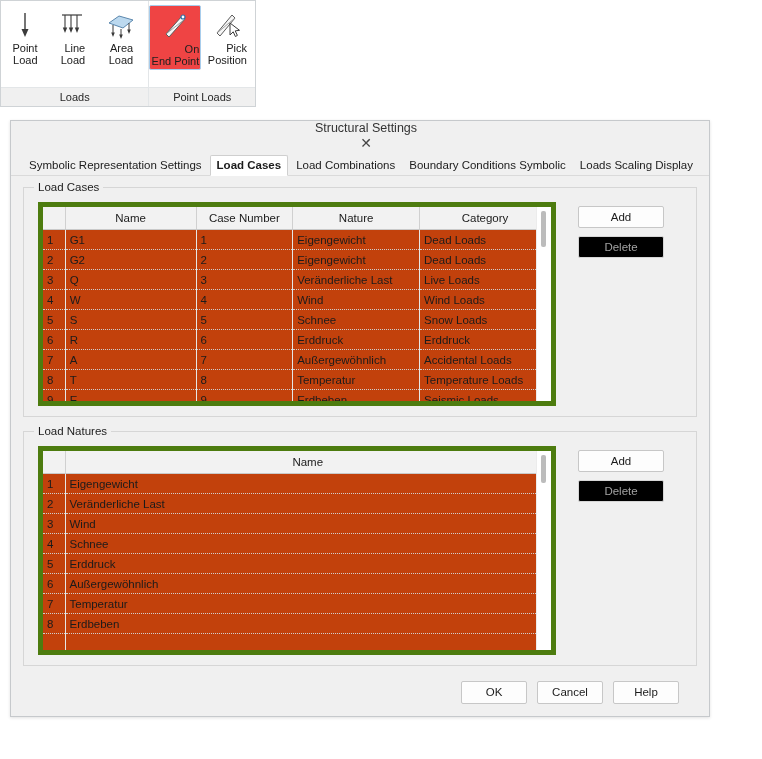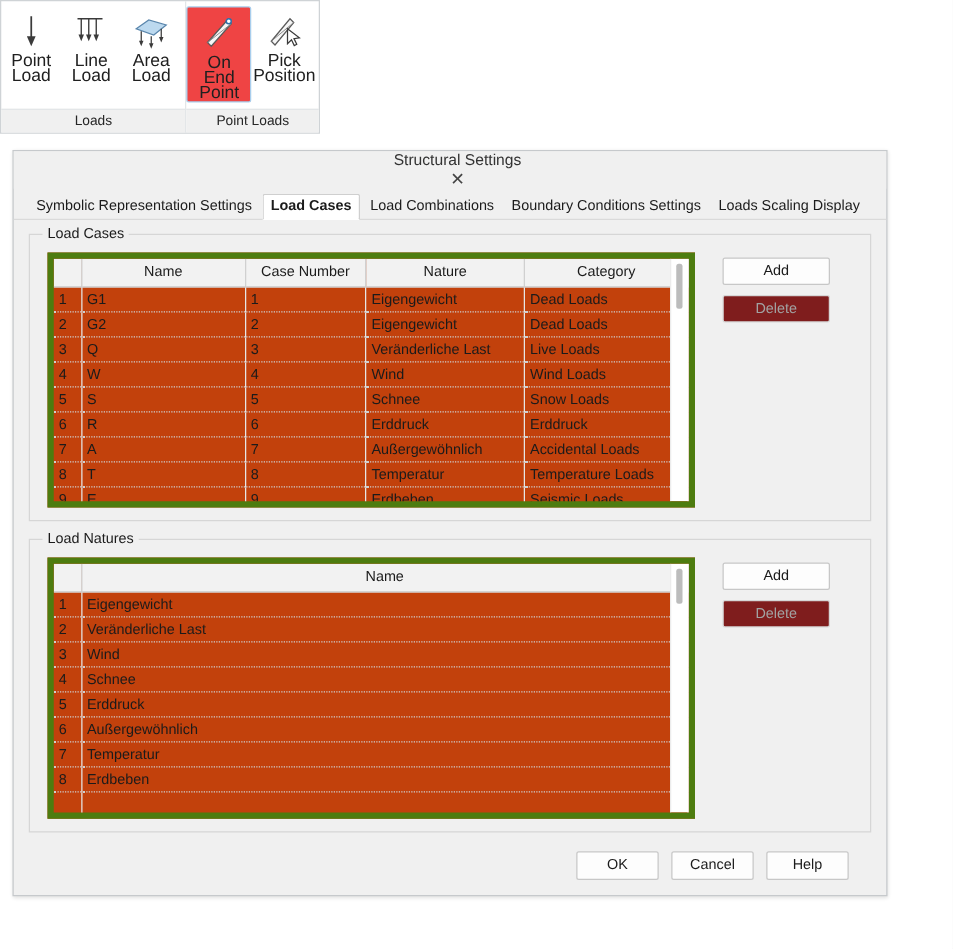--- a/index.html
+++ b/index.html
@@ -70,23 +70,23 @@
     border-radius: 2px;
   }
   .ribbon-icon {
     height: 34px;
     width: 40px;
     display: flex;
     align-items: center;
     justify-content: center;
   }
   .ribbon-label {
-    font-size: 14px;
+    font-size: 11px;
     line-height: 12px;
-    text-align: center;
+    text-align: right;
     color: #202020;
     white-space: pre-line;
   }
 
   
   .dialog {
     position: absolute;
     left: 10px;
     top: 120px;
     width: 700px;
@@ -253,21 +253,21 @@
     font-size: 11.5px;
     background: #fdfdfd;
     border: 1px solid #c7c7c7;
     border-radius: 2px;
     color: #1b1b1b;
     cursor: default;
     font-family: "Liberation Sans", sans-serif;
   }
   .btn.disabled {
     color: #a2a2a2;
-    background: #7f1d1d;
+    background: #000000;
     border-color: #d6d6d6;
   }
   .btn + .btn { margin-top: 8px; }
 
   .dialog-footer {
     position: absolute;
     left: 0; right: 16px; bottom: 0;
     height: 48px;
     display: flex;
     align-items: center;
@@ -382,21 +382,21 @@
 
   <div class="dialog-titlebar">
     <div class="dialog-title">Structural Settings</div>
     <div class="dialog-close">✕</div>
   </div>
 
   <div class="tabstrip">
     <div class="tab">Symbolic Representation Settings</div>
     <div class="tab active">Load Cases</div>
     <div class="tab">Load Combinations</div>
-    <div class="tab">Boundary Conditions Settings</div>
+    <div class="tab">Boundary Conditions Symbolic</div>
     <div class="tab">Loads Scaling Display</div>
   </div>
 
   <div class="dialog-body">
 
     <div class="groupbox gb-loadcases">
       <div class="groupbox-title">Load Cases</div>
       <div class="gb-inner">
 
         <div class="table-wrap tw-cases">

